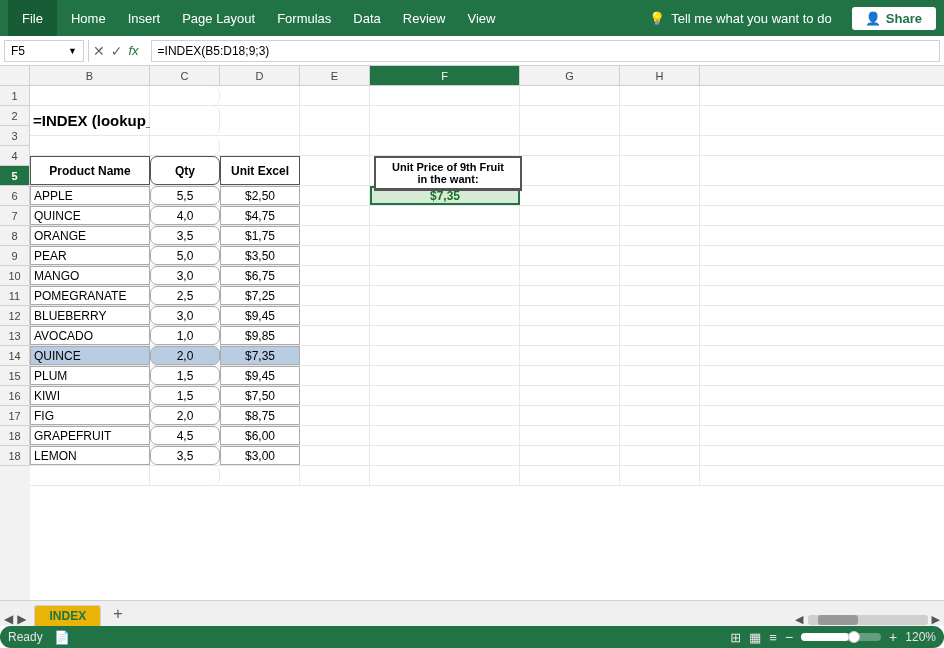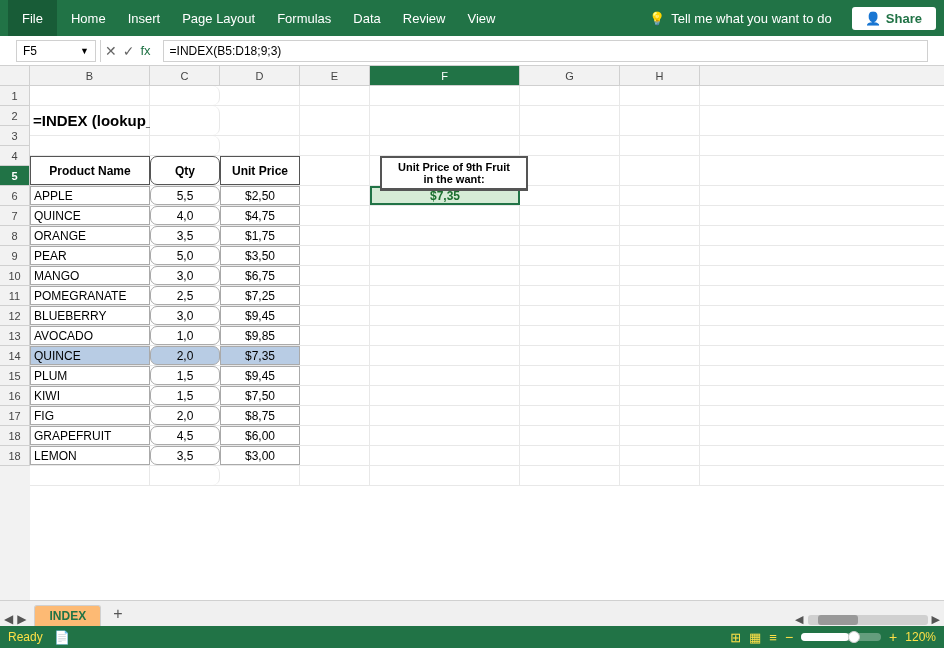--- a/index.html
+++ b/index.html
@@ -61,21 +61,21 @@
       font-weight: 600;
     }
 
     
     .formula-bar {
       display: flex;
       align-items: center;
       height: 30px;
       border-bottom: 1px solid #d0d0d0;
       background: #fff;
-      padding: 0 16px;
+      padding: 0 4px;
     }
     .cell-ref-box {
       width: 80px;
       border: 1px solid #d0d0d0;
       padding: 2px 6px;
       font-size: 12px;
       text-align: center;
       display: flex;
       align-items: center;
       justify-content: space-between;
@@ -100,20 +100,21 @@
       flex: 1;
       display: flex;
       align-items: center;
       height: 22px;
       border: 1px solid #d0d0d0;
       padding: 0 6px;
       font-size: 12px;
     }
     .fx-label {
       color: #217346;
+      font-style: italic;
       font-size: 13px;
       margin-right: 8px;
     }
 
     
     .spreadsheet {
       display: flex;
       flex-direction: column;
       height: calc(648px - 36px - 30px - 26px - 22px);
       position: relative;
@@ -248,45 +249,46 @@
       line-height: 1.1;
       text-align: right;
       pointer-events: none;
     }
     .watermark .sub { font-size: 11px; font-weight: 400; color: #c8c8c8; display: block; }
 
     
     .status-bar {
       height: 22px;
       background: #217346;
-      color: #fde047;
+      color: #e5e5e5;
       display: flex;
       align-items: center;
       padding: 0 8px;
       font-size: 12px;
       position: relative;
+      border-radius: 11px;
     }
     .status-bar .left { display: flex; align-items: center; gap: 8px; }
     .status-bar .right { position: absolute; right: 8px; display: flex; align-items: center; gap: 8px; }
 
     
     .sheet-tabs {
       height: 26px;
       background: #f0f0f0;
       border-top: 1px solid #d0d0d0;
       display: flex;
       align-items: flex-end;
       padding: 0 4px;
     }
     .sheet-tab {
       padding: 3px 14px;
       border: 1px solid #d0d0d0;
       border-bottom: none;
       border-radius: 3px 3px 0 0;
-      background: #fdba74;
+      background: #eab308;
       font-size: 12px;
       cursor: pointer;
       margin-right: 2px;
       color: #217346;
       font-weight: 600;
     }
     .sheet-tab-add {
       padding: 3px 8px;
       cursor: pointer;
       font-size: 16px;
@@ -410,25 +412,25 @@
         <div class="cell col-d"></div>
         <div class="cell col-e"></div>
         <div class="cell col-f"></div>
         <div class="cell col-g"></div>
         <div class="cell col-h"></div>
       </div>
 
       <div class="grid-row" style="height:30px;">
         <div class="cell col-b header-cell">Product Name</div>
         <div class="cell col-c header-cell text-center">Qty</div>
-        <div class="cell col-d header-cell text-center">Unit Price</div>
+        <div class="cell col-d header-cell text-center">Unit Excel</div>
         <div class="cell col-e"></div>
         <div class="cell col-f" style="overflow: visible; position: relative;">
 
-          <div style="position: absolute; border: 2px solid rgb(85, 85, 85); background: rgb(255, 255, 255); z-index: 20; top: 0px; left: 10px; width: 148px;">
+          <div style="position: absolute; border: 2px solid rgb(85, 85, 85); background: rgb(255, 255, 255); z-index: 20; top: 0px; left: 4px; width: 148px;">
             <div style="padding:3px 8px;text-align:center;font-weight:bold;font-size:11px;border-bottom:1px solid #555;white-space:nowrap;">
               <span>Unit Price of 9th Fruit</span><br>
               <span>in the want:</span>
             </div>
           </div>
         </div>
         <div class="cell col-g"></div>
         <div class="cell col-h"></div>
       </div>
 

